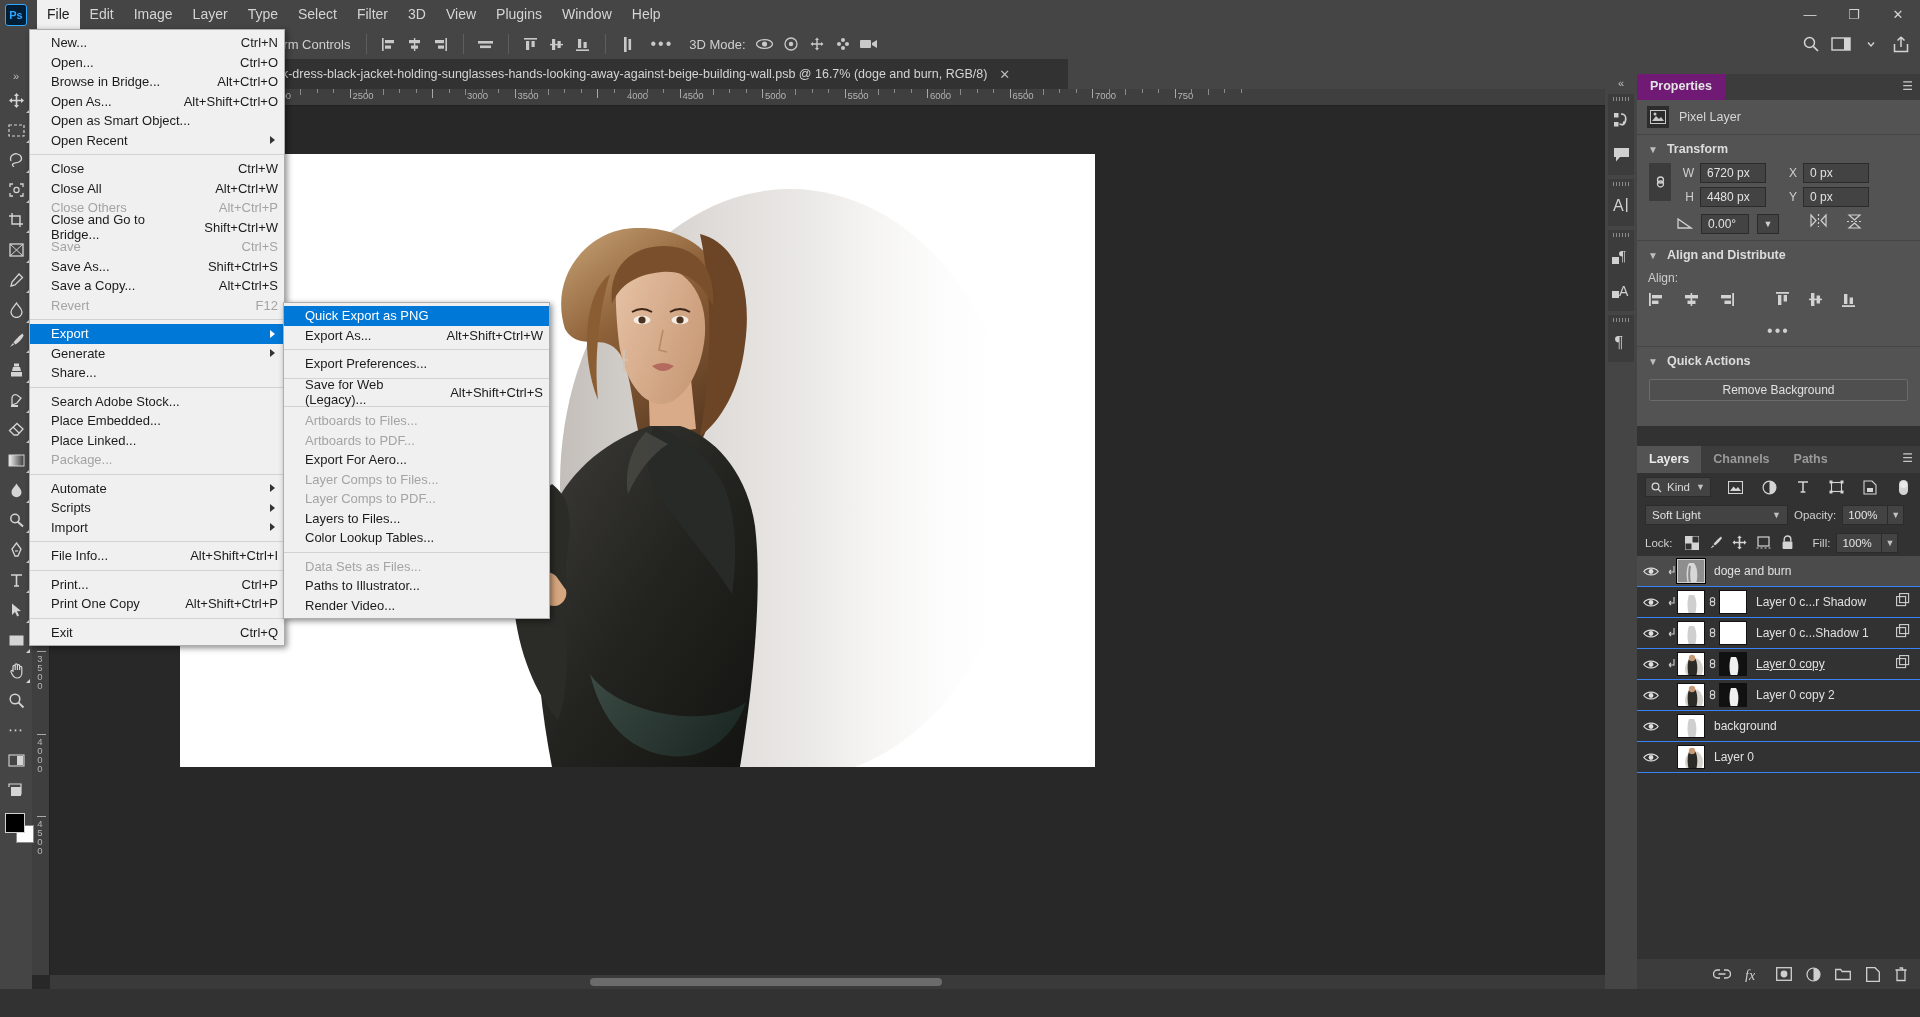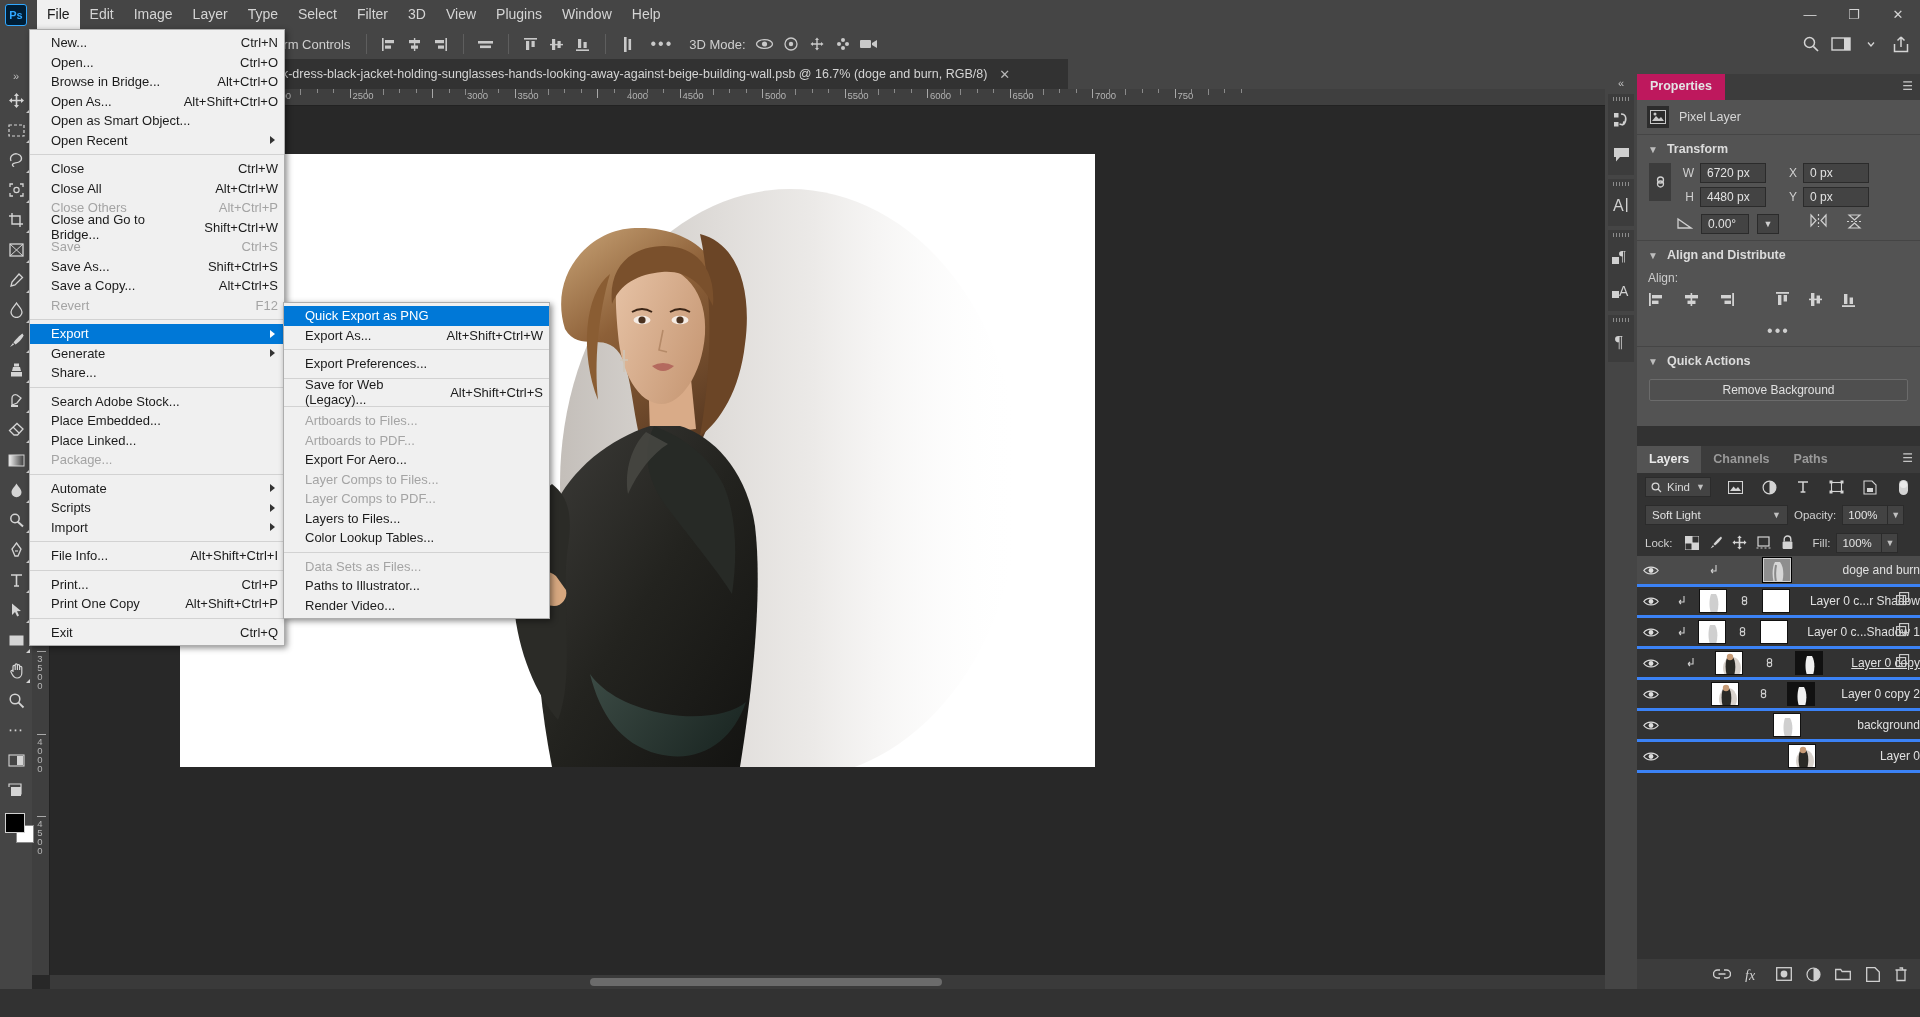--- a/index.html
+++ b/index.html
@@ -156,21 +156,21 @@
     background: #323232;
   }
   .panel-head {
     height: 26px; background: #3c3c3c; display: flex; align-items: flex-end;
     position: relative;
   }
   .panel-tab {
     font-size: 12.5px; font-weight: bold; color: #9a9a9a; padding: 5px 13px 6px 13px;
     height: 26px;
   }
-  .panel-tab.active { background: #be185d; color: #e4e4e4; }
+  .panel-tab.active { background: #701a75; color: #e4e4e4; }
   .panel-menu { position: absolute; right: 7px; top: 7px; color: #c4c4c4; font-size: 12px; line-height:10px;}
 
   .properties-panel {
     position: absolute; left: 0; top: 0; width: 283px; height: 352px; background: #535353;
   }
   .prop-head-row { display:flex; align-items:center; height: 34px; padding: 0 10px; gap: 10px;}
   .prop-thumb { width: 22px; height: 22px; background: #2c2c2c; display:flex;align-items:center;justify-content:center;}
   .prop-type { font-size: 12.5px; color: #d6d6d6; }
   .prop-divider { height:1px; background:#454545; }
   .prop-section-title {
@@ -224,23 +224,22 @@
     width: 46px; height:20px; background:#434343; border:1px solid #2b2b2b; color:#e4e4e4;
     font-size:11.5px; display:flex;align-items:center; padding-left:5px;
   }
   .op-cv { width:16px; height:20px; background:#434343; border:1px solid #2b2b2b; border-left:none;
            display:flex;align-items:center;justify-content:center;color:#c0c0c0;font-size:9px;}
   .lock-row { height: 27px; display:flex; align-items:center; padding: 0 8px; gap: 2px; }
   .lock-label { font-size:11.5px; color:#d0d0d0; margin-right: 6px; }
   .lock-ic { width:22px;height:20px;display:flex;align-items:center;justify-content:center;color:#d4d4d4;}
 
   .layer-row {
-    height: 31px; display:flex; align-items:center; border-bottom:3px solid #3b82f6;
+    height: 31px; display:flex; align-items:center; border-bottom:1px solid #3b82f6;
     position: relative;
-    justify-content: space-between;
   }
   .layer-row.selected { background: #4b4b4b; }
   .eye { width: 28px; display:flex; align-items:center; justify-content:center; color:#d8d8d8; }
   .clip-ind { width: 12px; color:#c8c8c8; font-size:11px; text-align:center; line-height:11px;}
   .lthumb { width: 28px; height: 24px; background:#fff; border: 1px solid #111; position:relative; overflow:hidden;}
   .lthumb.sel-outline { border: 1px solid #cfcfcf; outline: 1px solid #000;}
   .lthumb.mask { background:#fff; }
   .lthumb.black { background:#111; }
   .linkchain { width: 14px; text-align:center; color:#cfcfcf; font-size:11px; }
   .lname { font-size:12px; color:#e0e0e0; margin-left: 9px; white-space:nowrap;}

